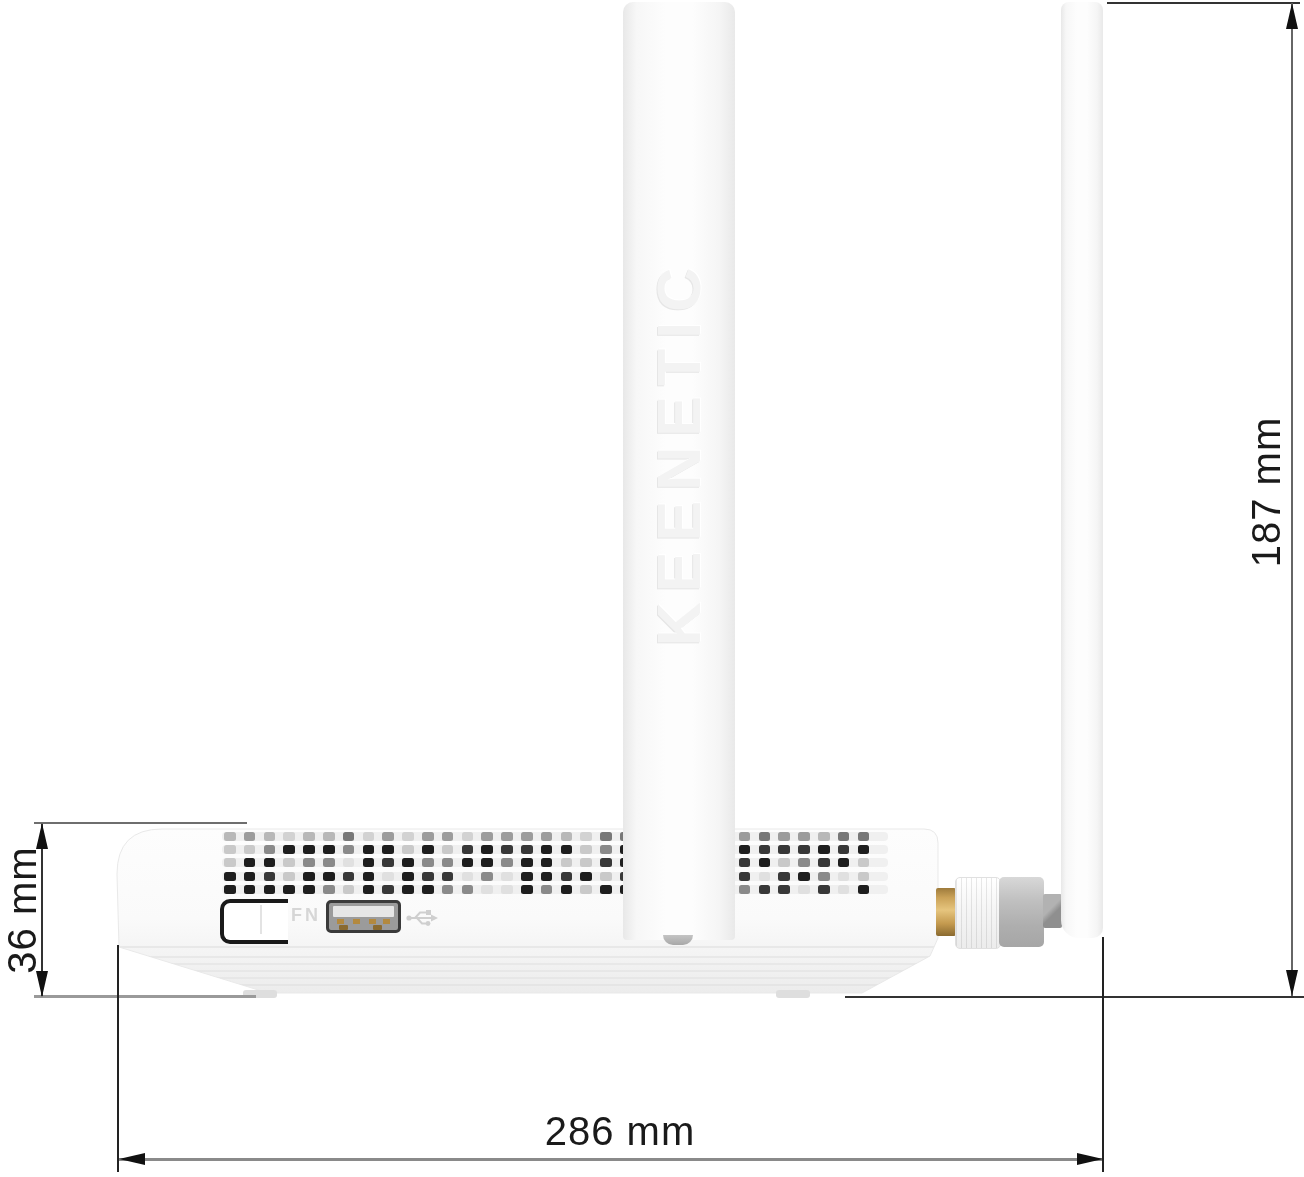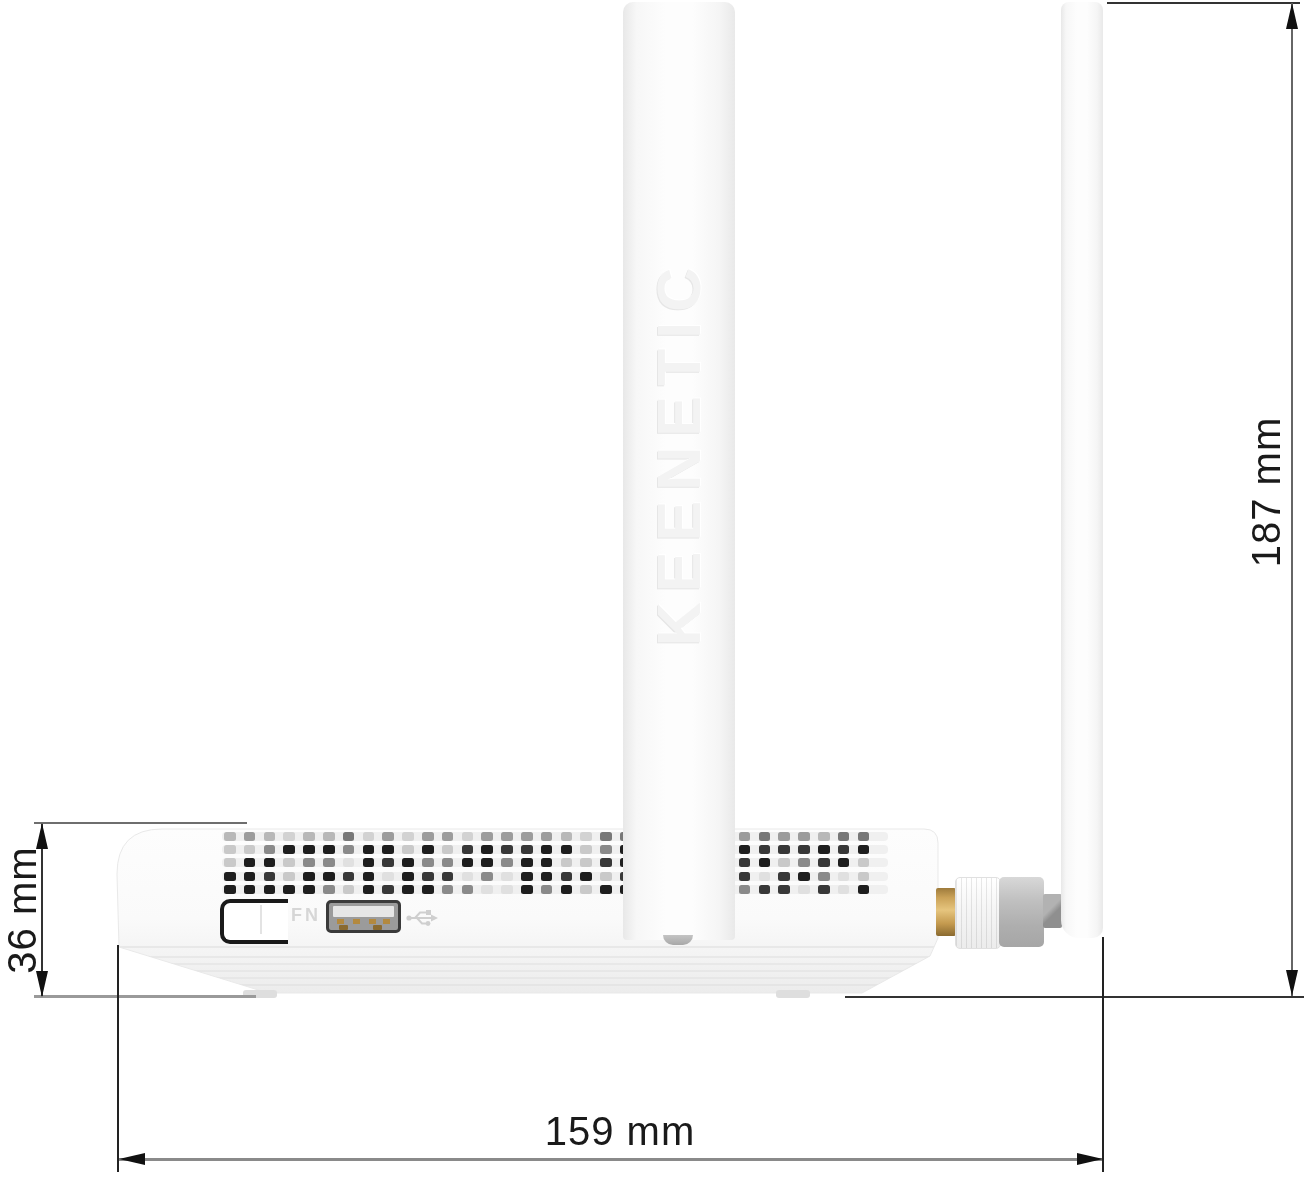--- a/index.html
+++ b/index.html
@@ -344,15 +344,15 @@
   <div class="line" style="left:1291px;top:3px;width:2px;height:993px;background:#666666;"></div>
   <div class="arrow up" style="left:1286px;top:3px;"></div>
   <div class="arrow down" style="left:1286px;top:970px;"></div>
   <div class="dim-label vert" style="left:1266px;top:492px;">187 mm</div>
 
   <div class="line" style="left:117px;top:945px;width:2px;height:227px;background:#222222;"></div>
   <div class="line" style="left:1102px;top:937px;width:2px;height:235px;background:#222222;"></div>
   <div class="line" style="left:119px;top:1158px;width:983px;height:3px;background:#8a8a8a;"></div>
   <div class="arrow left" style="left:119px;top:1153px;"></div>
   <div class="arrow right" style="left:1077px;top:1153px;"></div>
-  <div class="dim-label" style="left:620px;top:1131px;">159 mm</div>
+  <div class="dim-label" style="left:620px;top:1131px;">286 mm</div>
 
 </div>
 
 </body></html>

